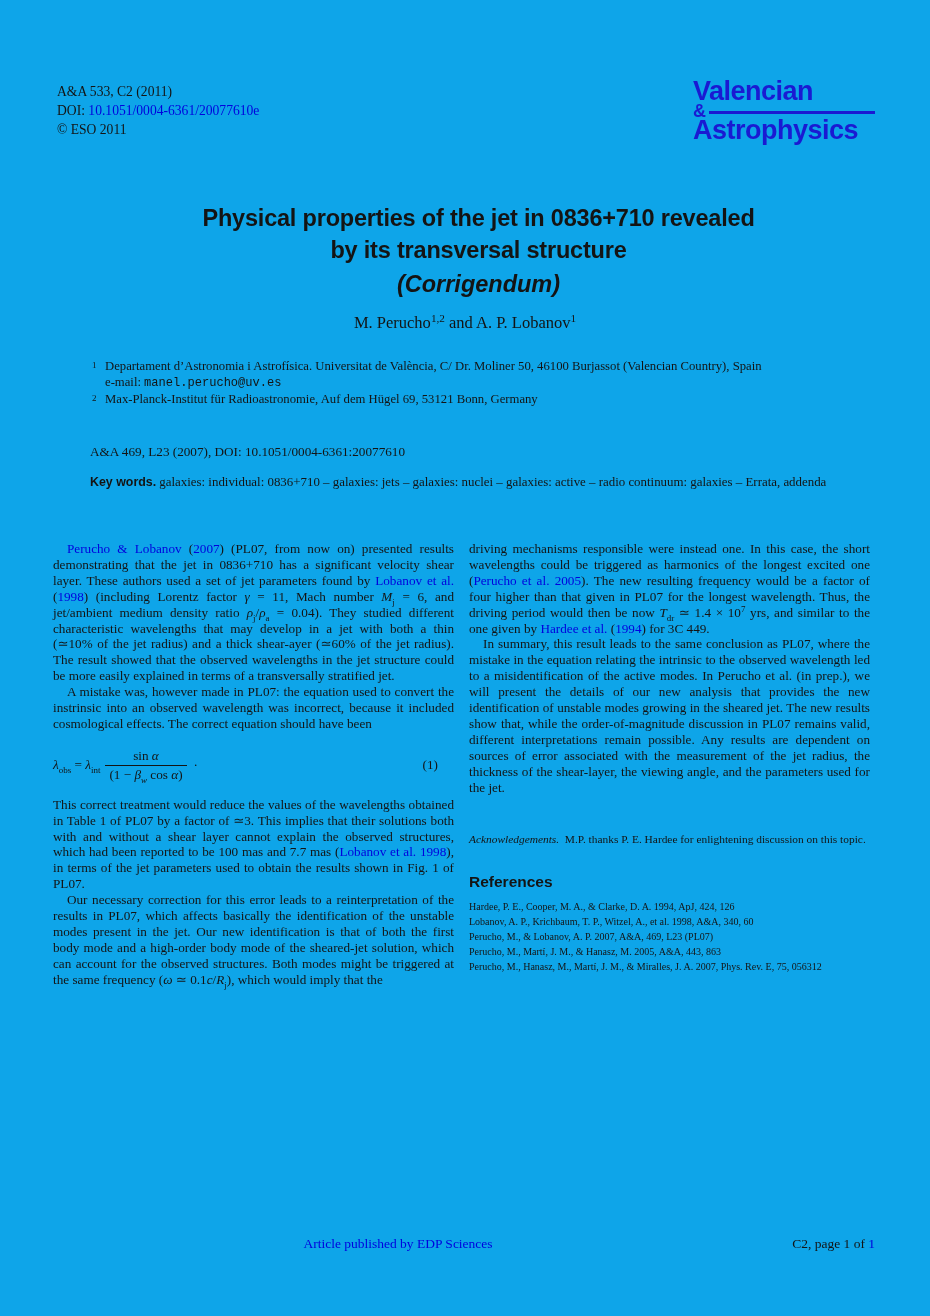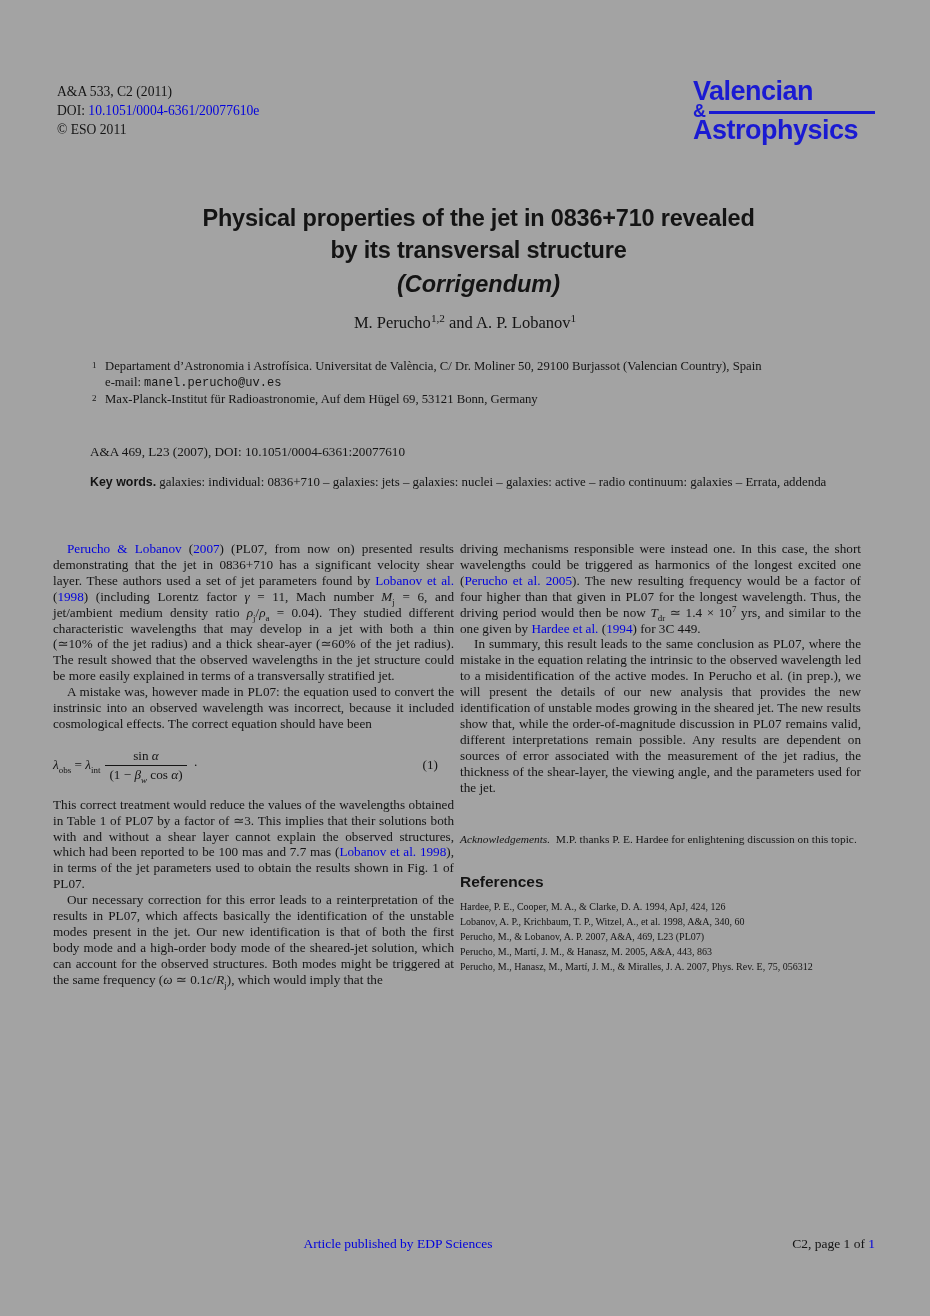--- a/index.html
+++ b/index.html
@@ -3,21 +3,21 @@
 <meta charset="utf-8">
 <style>
   :root{
     --link:#0202dd;
     --logo:#1a1ad2;
     --ink:#141414;
   }
   *{box-sizing:border-box;}
   html,body{margin:0;padding:0;background:#ffffff;}
   .page{
-    position:relative;width:930px;height:1316px;margin:0 auto;background:#a3a3a3;
+    position:relative;width:930px;height:1316px;margin:0 auto;background:#0ea5e9;
     font-family:"Liberation Serif",serif;color:var(--ink);overflow:hidden;
   }
   .link{color:var(--link);}
   .mono{font-family:"Liberation Mono","DejaVu Sans Mono",monospace;font-size:95%;}
   .it{font-style:italic;}
   sub,sup{font-size:68%;line-height:0;}
   sub.it,sup.it{font-style:italic;}
 
   
   .header-left{position:absolute;left:57px;top:82px;font-size:13.6px;line-height:19px;}
@@ -42,21 +42,21 @@
   .affiliations{position:absolute;left:90px;top:358px;width:762px;font-size:12.7px;line-height:16.2px;}
   .aff-row{display:flex;}
   .aff-marker{width:15px;flex:0 0 15px;font-size:9px;position:relative;top:-1px;text-align:left;padding-left:2px;}
   .aff-text{flex:1;}
 
   .journal-ref{position:absolute;left:90px;top:444px;font-size:13.2px;}
   .keywords{position:absolute;left:90px;top:474px;width:756px;font-size:12.9px;line-height:16.5px;text-align:left;}
   .kw-label{font-family:"Liberation Sans",sans-serif;font-weight:bold;font-size:12.4px;}
 
   
-  .columns{position:absolute;left:53px;top:541px;width:822px;display:flex;gap:6px;}
+  .columns{position:absolute;left:53px;top:541px;width:822px;display:flex;gap:15px;}
   .col{width:401px;font-size:13.2px;line-height:15.9px;text-align:justify;}
   .para{margin:0;}
   .para.indent{text-indent:14px;}
 
   
   .equation{display:flex;align-items:center;margin:16px 16px 14px 0;}
   .eq-main{display:flex;align-items:center;}
   .frac{display:inline-flex;flex-direction:column;text-align:center;margin:0 3px 0 5px;}
   .frac .num{padding:0 8px 1px 8px;}
   .frac .den{border-top:1px solid var(--ink);padding:1px 4px 0 4px;text-align:center;}
@@ -98,21 +98,21 @@
     <div class="title-line">Physical properties of the jet in 0836+710 revealed</div>
     <div class="title-line">by its transversal structure</div>
     <div class="title-corr">(Corrigendum)</div>
   </div>
 
   <div class="authors"><span>M. Perucho</span><sup>1,2</sup><span> and A. P. Lobanov</span><sup>1</sup></div>
 
   <div class="affiliations">
       <div class="aff-row">
         <span class="aff-marker">1</span>
-        <span class="aff-text"><span>Departament d’Astronomia i Astrofísica. Universitat de València, C/ Dr. Moliner 50, 29100 Burjassot (Valencian Country), Spain</span></span>
+        <span class="aff-text"><span>Departament d’Astronomia i Astrofísica. Universitat de València, C/ Dr. Moliner 50, 46100 Burjassot (Valencian Country), Spain</span></span>
       </div>
       <div class="aff-row">
         <span class="aff-marker"></span>
         <span class="aff-text"><span>e-mail: </span><span class="mono">manel.perucho@uv.es</span></span>
       </div>
       <div class="aff-row">
         <span class="aff-marker">2</span>
         <span class="aff-text"><span>Max-Planck-Institut für Radioastronomie, Auf dem Hügel 69, 53121 Bonn, Germany</span></span>
       </div>
     </div>

